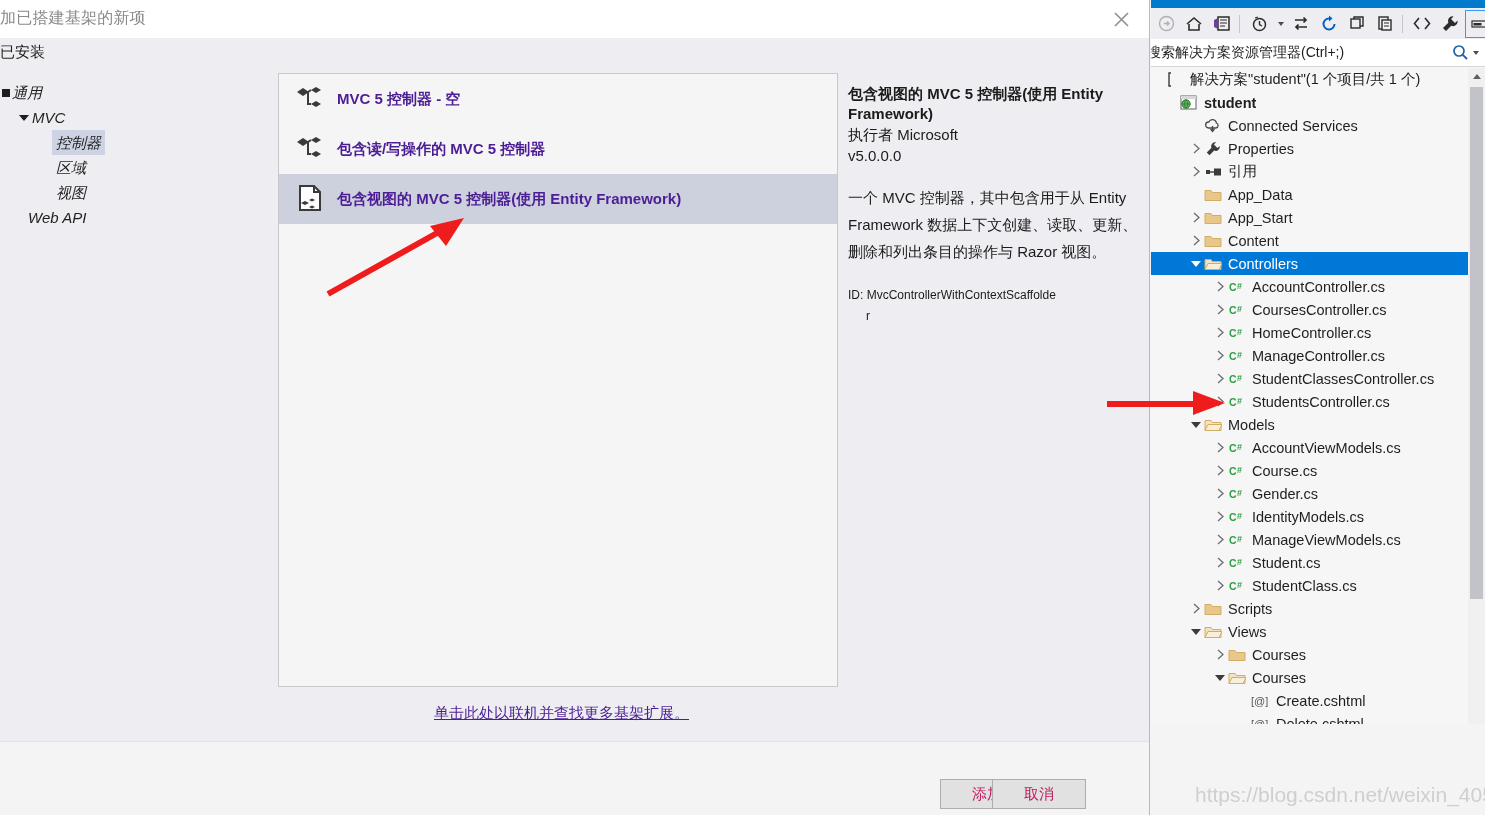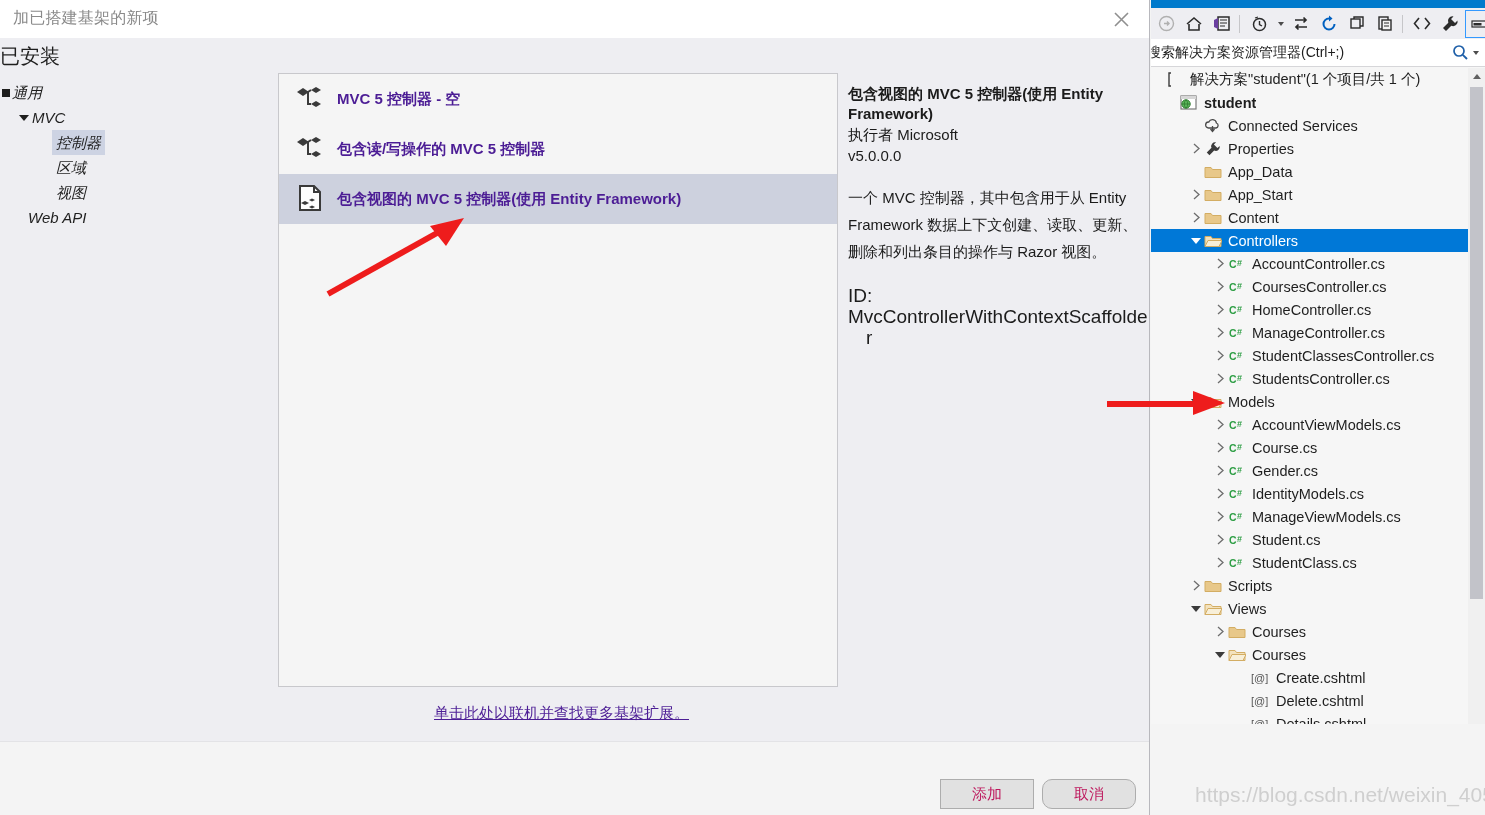--- a/index.html
+++ b/index.html
@@ -20,32 +20,31 @@
     overflow:hidden;
   }
   .dlg-titlebar{
     position:absolute;left:0;top:0;width:1150px;height:38px;
     background:#ffffff;
   }
   .dlg-title{
     position:absolute;left:0;top:8px;
     font-size:16px;color:#8a8a8a;letter-spacing:.2px;
     white-space:nowrap;
-    padding-left:13px;
   }
   .dlg-close{
     position:absolute;right:12px;top:6px;width:34px;height:26px;
     display:flex;align-items:center;justify-content:center;
     cursor:pointer;
   }
   .dlg-close svg{display:block;}
 
   .dlg-installed{
     position:absolute;left:0;top:43px;
-    font-size:20px;color:#1e1e1e;white-space:nowrap;
+    font-size:15px;color:#1e1e1e;white-space:nowrap;
   }
 
   
   .dlg-tree{position:absolute;left:0;top:80px;width:270px;}
   .dt-row{
     position:relative;height:25px;line-height:25px;
     font-size:15px;color:#1e1e1e;white-space:nowrap;cursor:default;font-style:italic;
   }
   .dt-row .lbl{display:inline-block;}
   .dt-row.sel .lbl{background:#cdd3e3;padding:0 4px;}
@@ -77,40 +76,40 @@
 
   
   .dlg-desc{
     position:absolute;left:848px;top:84px;width:296px;
   }
   .desc-title{
     font-size:15px;font-weight:bold;color:#1b1b1b;line-height:20px;
   }
   .desc-line{font-size:15px;color:#1b1b1b;line-height:21px;}
   .desc-body{font-size:15px;color:#1b1b1b;line-height:27px;margin-top:18px;}
-  .desc-id{font-size:19px;color:#1b1b1b;line-height:21px;margin-top:20px;}
+  .desc-id{font-size:12px;color:#1b1b1b;line-height:21px;margin-top:20px;}
   .desc-id .cont{display:block;padding-left:18px;}
 
   .dlg-link{
     position:absolute;left:434px;top:704px;font-size:15px;color:#4c1d95;
     text-decoration:underline;cursor:pointer;white-space:nowrap;
   }
 
   .dlg-footer{
     position:absolute;left:0;top:741px;width:1150px;height:74px;
     background:#f4f4f4;border-top:1px solid #e3e3e6;box-sizing:border-box;
   }
   .dlg-btn{
     position:absolute;top:37px;width:94px;height:30px;
     background:#e1e1e1;border:1px solid #adadad;box-sizing:border-box;
     font-size:15px;color:#be185d;font-family:inherit;
     display:flex;align-items:center;justify-content:center;cursor:pointer;
   }
   .btn-add{left:940px;}
-  .btn-cancel{left:1042px;border-radius:10px;}
+  .btn-cancel{left:992px;}
 
   
   .se{
     position:absolute;left:1151px;top:0;width:334px;height:724px;
     background:#f6f6f6;overflow:hidden;
   }
   .se-topbar{
     position:absolute;left:0;top:0;width:334px;height:8px;background:#007acc;
   }
   .se-toolbar{
@@ -436,20 +435,36 @@
           </span>
           <span class="ic">
             <svg width="16" height="16" viewBox="0 0 18 18">
               <path d="M12.5 1.5 a4.5 4.5 0 0 0 -5.2 6.2 L2 13 l3 3 l5.3 -5.3 a4.5 4.5 0 0 0 6.2 -5.2 L14 8 L10 4 Z" fill="#3b3b3b"></path>
             </svg>
           </span>
           <span class="nm">Properties</span>
         </div>
         <div class="tr">
           <span style="display: inline-block; flex: 0 0 38px; height: 1px;"></span>
+          <span class="exp">
+            <svg width="9" height="11" viewBox="0 0 9 11">
+              <path d="M2 1 L7 5.5 L2 10" fill="none" stroke="#6d6d6d" stroke-width="1.3"></path>
+            </svg>
+          </span>
+          <span class="ic">
+            <svg width="17" height="10" viewBox="0 0 17 10">
+              <rect x="1" y="3" width="4" height="4" fill="#3b3b3b"></rect>
+              <rect x="9" y="1.5" width="7" height="7" fill="#3b3b3b"></rect>
+              <path d="M5 5 H9" stroke="#3b3b3b" stroke-width="1.4"></path>
+            </svg>
+          </span>
+          <span class="nm">引用</span>
+        </div>
+        <div class="tr">
+          <span style="display: inline-block; flex: 0 0 38px; height: 1px;"></span>
           <span class="exp"></span>
           <span class="ic">
             <svg width="18" height="14" viewBox="0 0 18 14">
               <path d="M1 2.5 L7 2.5 L8.5 4.5 L17 4.5 L17 12.5 L1 12.5 Z" fill="#e8c88a" stroke="#d3ad63" stroke-width="1"></path>
             </svg>
           </span>
           <span class="nm">App_Data</span>
         </div>
         <div class="tr">
           <span style="display: inline-block; flex: 0 0 38px; height: 1px;"></span>

